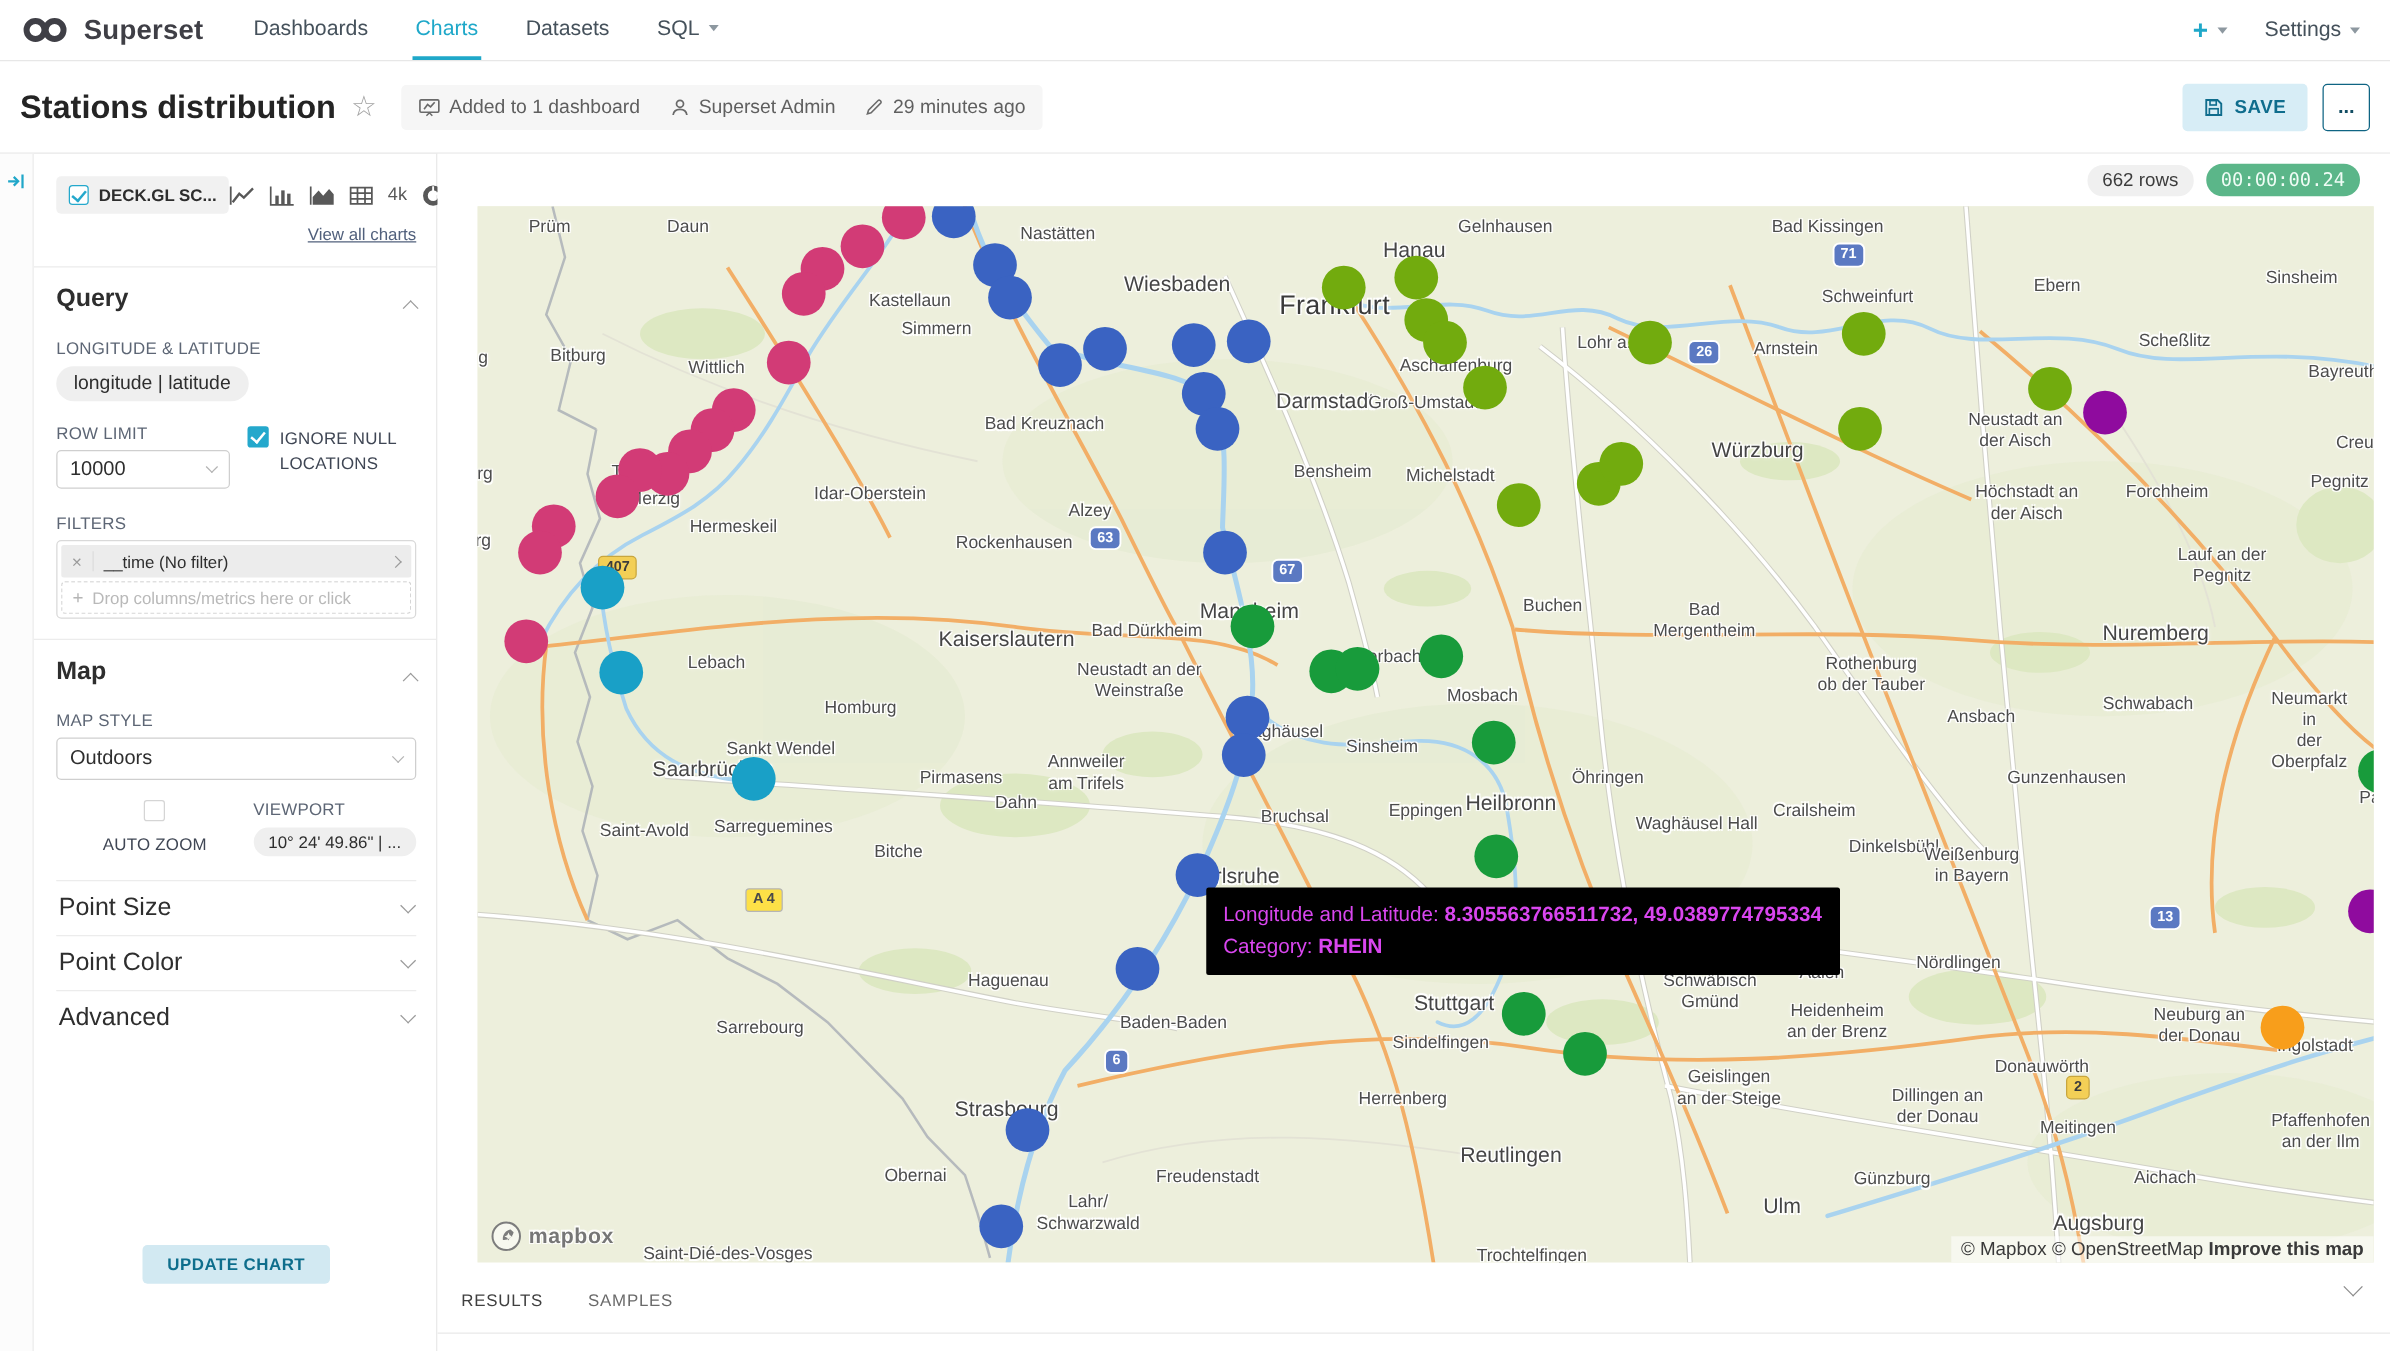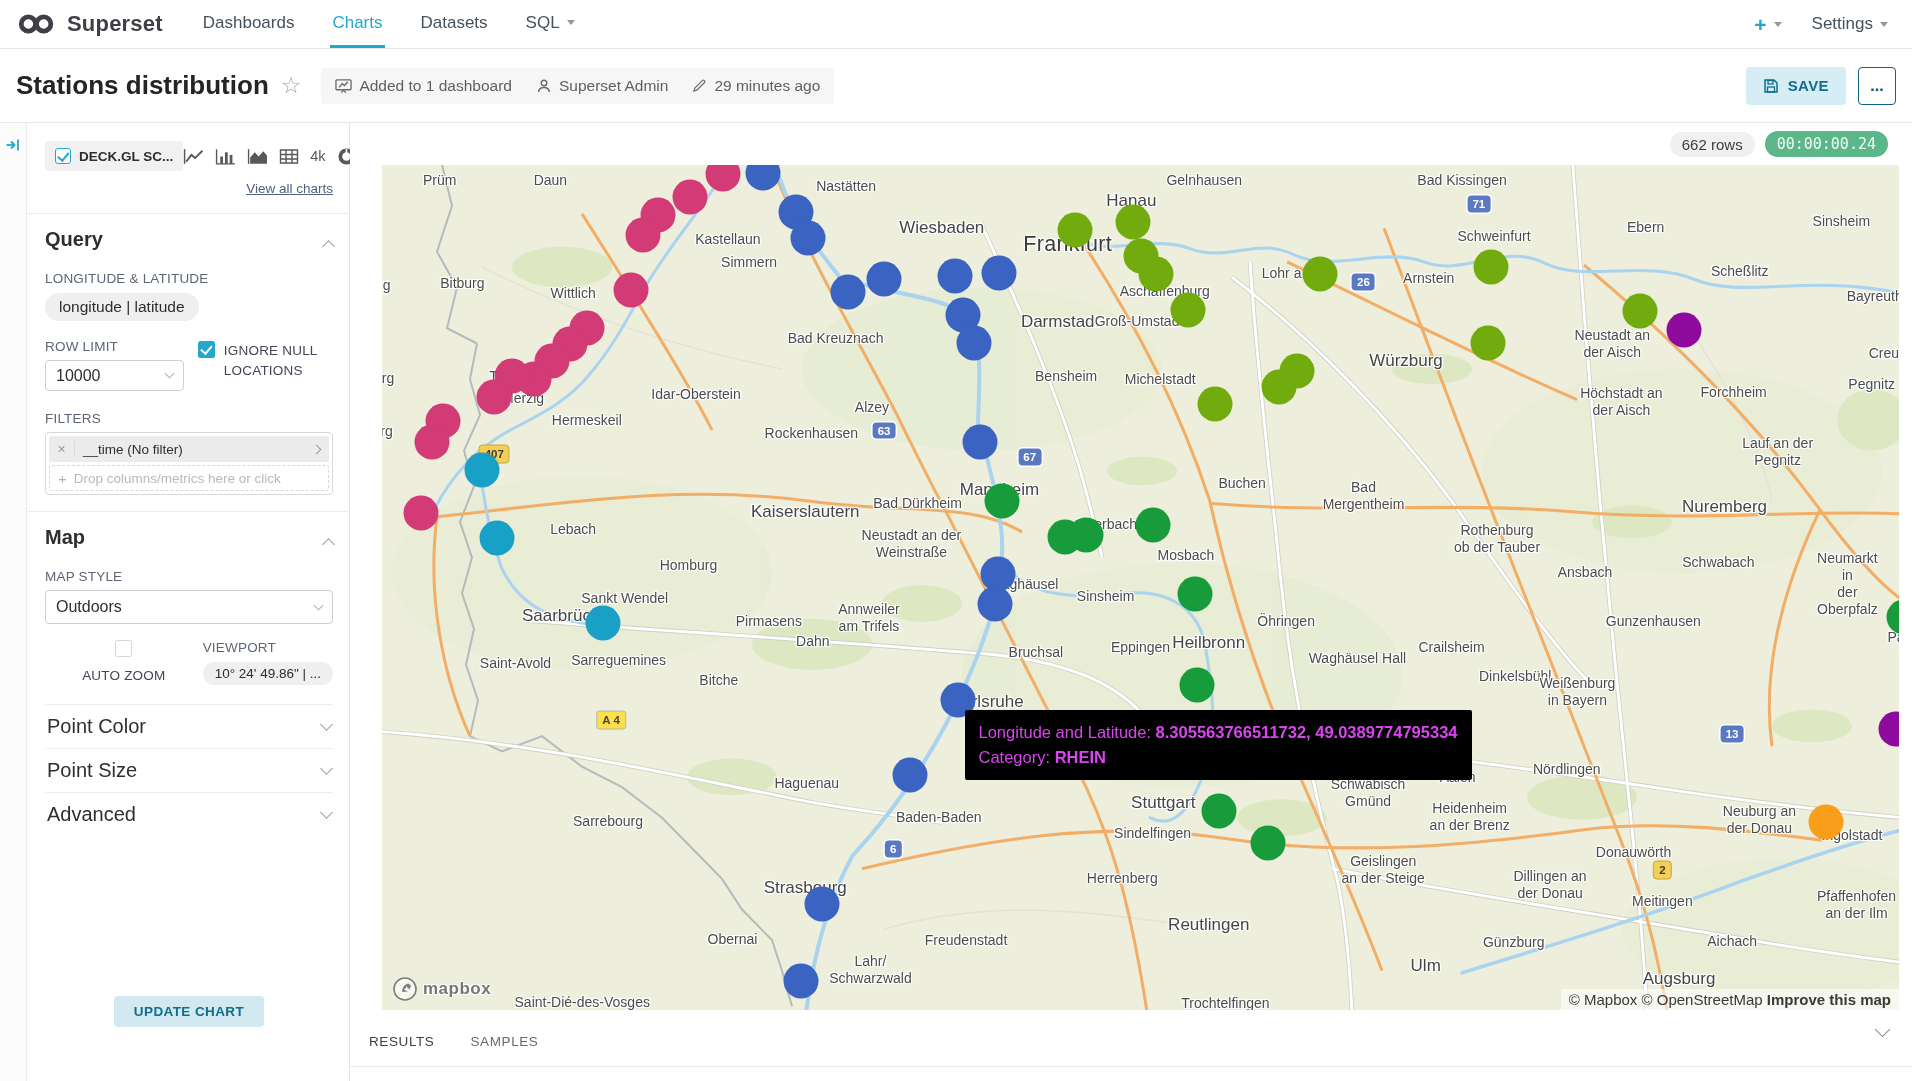--- a/index.html
+++ b/index.html
@@ -338,25 +338,25 @@
           <span class="cklabel">AUTO ZOOM</span>
         </div>
         <div>
           <span class="flabel-s">VIEWPORT</span>
           <span class="vp-pill">10° 24' 49.86" | ...</span>
         </div>
       </div>
 
       <div id="collapsed" style="margin-top: 18px;">
           <div class="csec">
+            <span class="sec-title">Point Size</span>
+            <span class="chv down"></span>
+          </div>
+          <div class="csec">
             <span class="sec-title">Point Color</span>
-            <span class="chv down"></span>
-          </div>
-          <div class="csec">
-            <span class="sec-title">Point Size</span>
             <span class="chv down"></span>
           </div>
           <div class="csec">
             <span class="sec-title">Advanced</span>
             <span class="chv down"></span>
           </div>
         </div>
 
       <div class="update-wrap">
         <button class="update-btn">UPDATE CHART</button>

